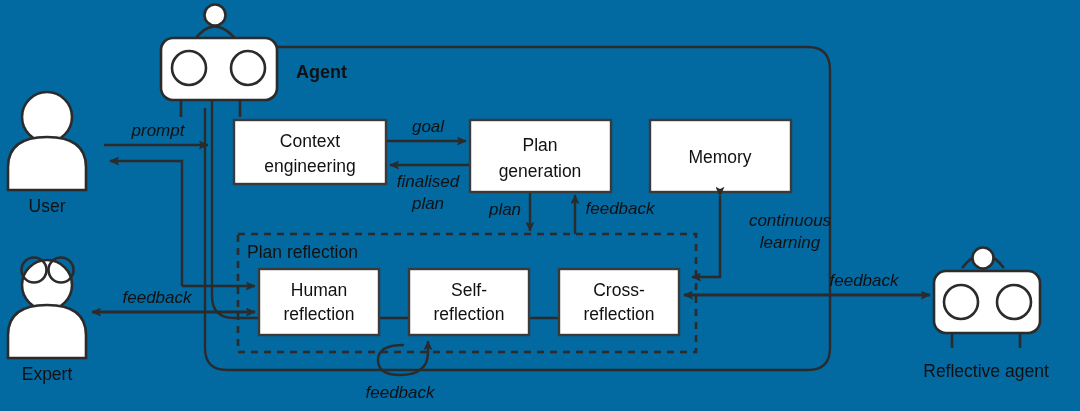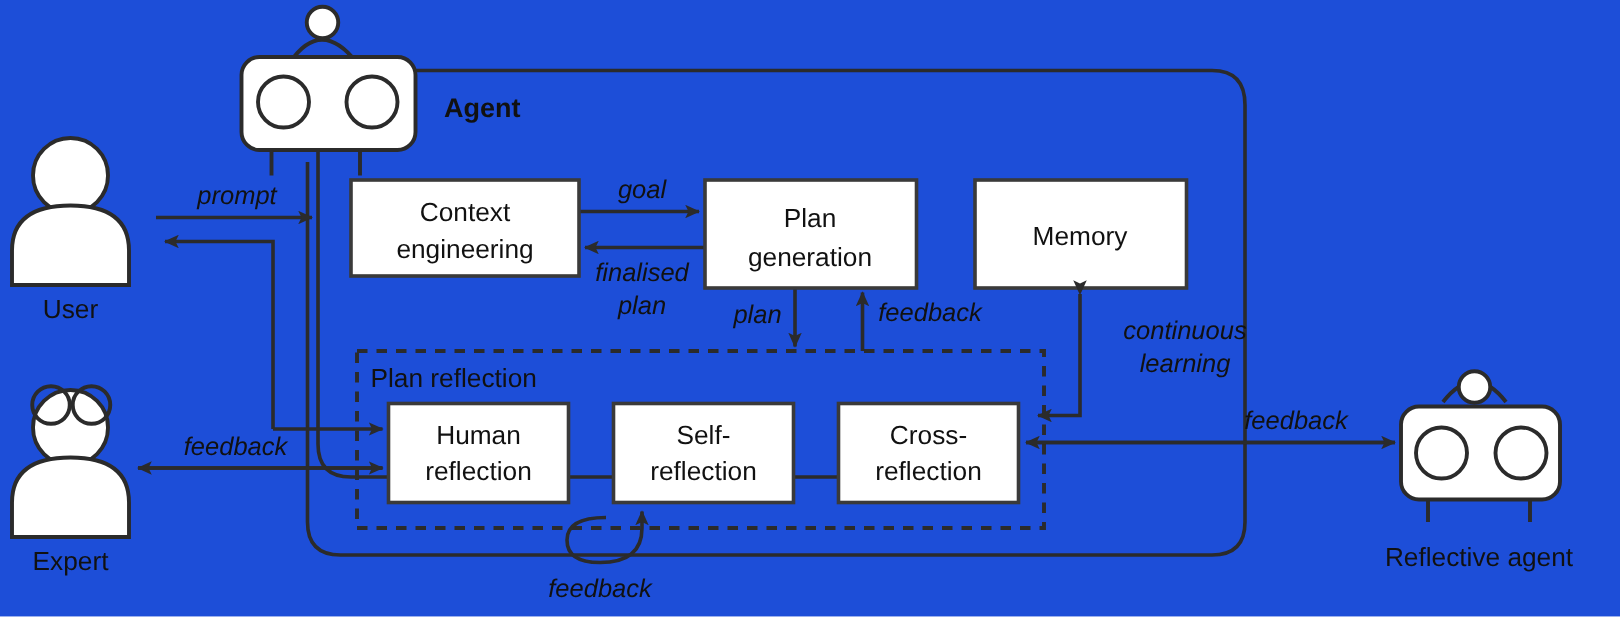--- a/index.html
+++ b/index.html
@@ -1,18 +1,18 @@
 <!DOCTYPE html>
 <html><head>
 <meta charset="utf-8">
 <title>Agent plan-reflection architecture diagram</title>
 <style>
   html,body{margin:0;padding:0;background:#ffffff;}
   body{font-family:"Liberation Sans", sans-serif;}
-  #canvas-wrap{position:relative;width:1080px;height:411px;background:#1d4ed8;overflow:hidden;}
+  #canvas-wrap{position:relative;width:1080px;height:411px;background:#0369a1;overflow:hidden;}
   svg#diagram{display:block;width:1080px;height:411px;}
   .boxline{fill:#ffffff;stroke:#3a3a3a;stroke-width:2.4;}
   .dashbox{fill:none;stroke:#2b2b2b;stroke-width:2.6;stroke-dasharray:7 6;}
   .boundary{fill:none;stroke:#2b2b2b;stroke-width:2.4;}
   .arrowline{fill:none;stroke:#2b2b2b;stroke-width:2.4;}
   .glyph{fill:none;stroke:#2b2b2b;stroke-width:2.6;}
   .glyph-fill{fill:#ffffff;stroke:#2b2b2b;stroke-width:2.6;}
   text{fill:#111111;font-family:"Liberation Sans", sans-serif;}
   .t-box{font-size:17.5px;text-anchor:middle;}
   .t-label{font-size:17.5px;text-anchor:middle;}

